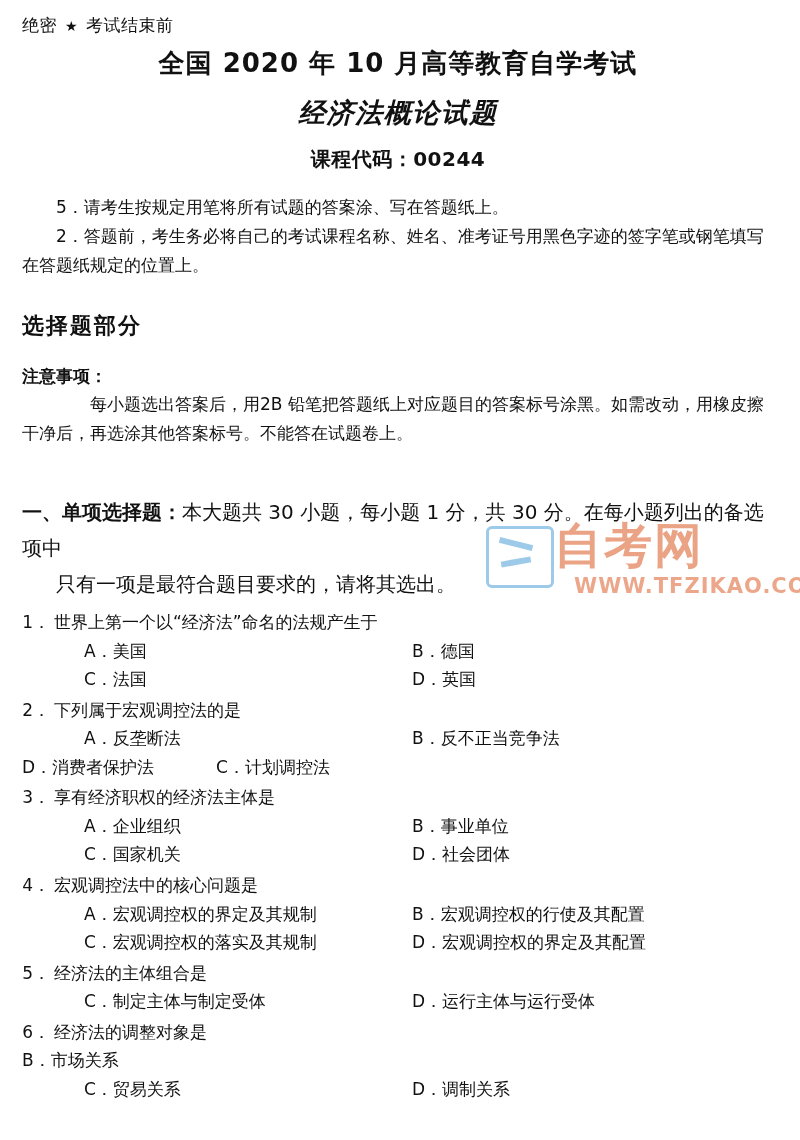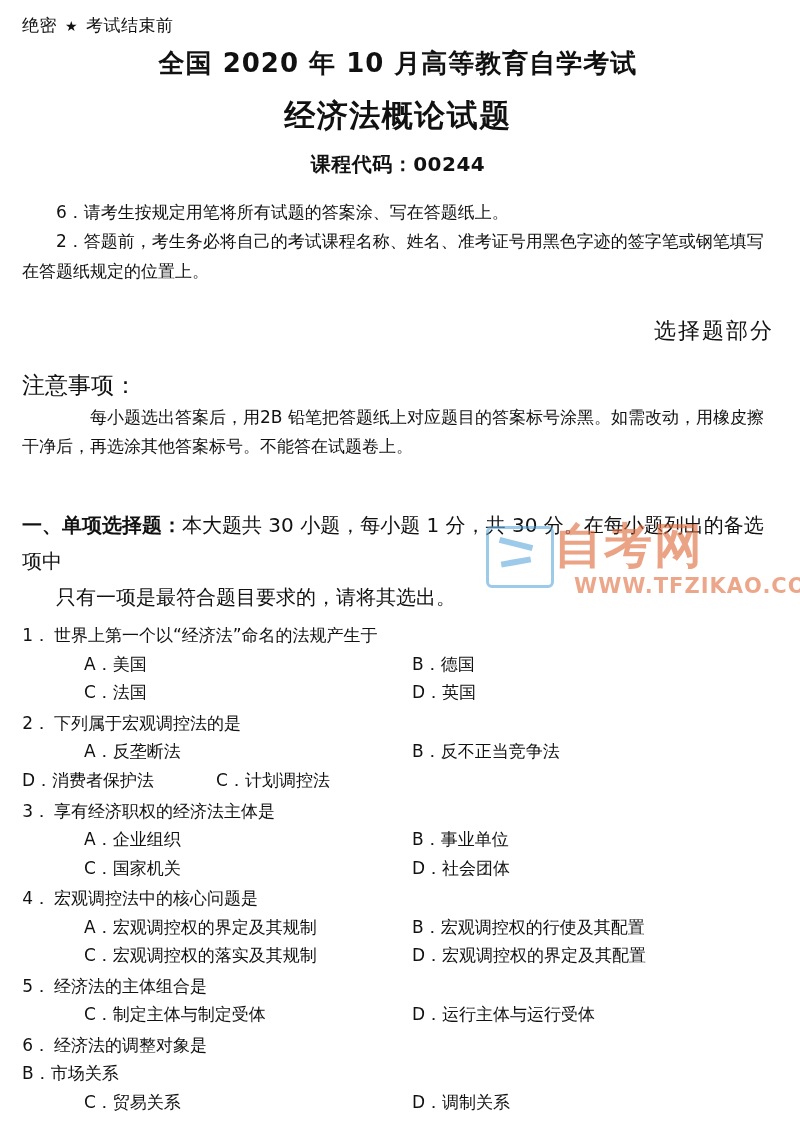--- a/index.html
+++ b/index.html
@@ -36,52 +36,53 @@
     text-align: center;
     margin-top: 10px;
   }
   .t1 {
     font-size: 26px;
     font-weight: bold;
     letter-spacing: 1px;
     line-height: 1.3;
   }
   .t2 {
-    font-size: 31px;
+    font-size: 27px;
     font-weight: bold;
     letter-spacing: 1.5px;
     margin-top: 14px;
     line-height: 1.3;
+    font-style: italic;
   }
   .t3 {
     font-size: 20px;
     font-weight: bold;
     letter-spacing: 0.5px;
     margin-top: 16px;
   }
   .instructions {
     margin-top: 20px;
     font-size: 17px;
     line-height: 1.72;
   }
   .instructions p {
     margin: 0;
     text-indent: 34px;
   }
   .section-heading {
-    text-align: right;
+    text-align: left;
     font-size: 22px;
-    font-weight: normal;
+    font-weight: bold;
     letter-spacing: 2px;
     margin-top: 30px;
   }
   .notice-label {
-    font-size: 23px;
+    font-size: 17px;
     margin-top: 24px;
-    font-weight: normal;
+    font-weight: bold;
   }
   .notice-body {
     font-size: 17px;
     line-height: 1.72;
     text-indent: 68px;
     margin-top: 2px;
   }
   .big-q {
     margin-top: 46px;
     font-size: 20px;
@@ -194,21 +195,21 @@
     <span>绝密</span><span class="star">★</span><span>考试结束前</span>
   </div>
 
   <div class="title-block">
     <div class="t1">全国 2020 年 10 月高等教育自学考试</div>
     <div class="t2">经济法概论试题</div>
     <div class="t3">课程代码：00244</div>
   </div>
 
   <div class="instructions">
-    <p>6．请考生按规定用笔将所有试题的答案涂、写在答题纸上。</p>
+    <p>5．请考生按规定用笔将所有试题的答案涂、写在答题纸上。</p>
     <p>2．答题前，考生务必将自己的考试课程名称、姓名、准考证号用黑色字迹的签字笔或钢笔填写在答题纸规定的位置上。</p>
   </div>
 
   <div class="section-heading">选择题部分</div>
 
   <div class="notice-label">注意事项：</div>
   <div class="notice-body">每小题选出答案后，用2B 铅笔把答题纸上对应题目的答案标号涂黑。如需改动，用橡皮擦干净后，再选涂其他答案标号。不能答在试题卷上。</div>
 
   <div class="big-q">
     <span class="lead">一、单项选择题：</span><span>本大题共 30 小题，每小题 1 分，共 30 分。在每小题列出的备选项中</span>

